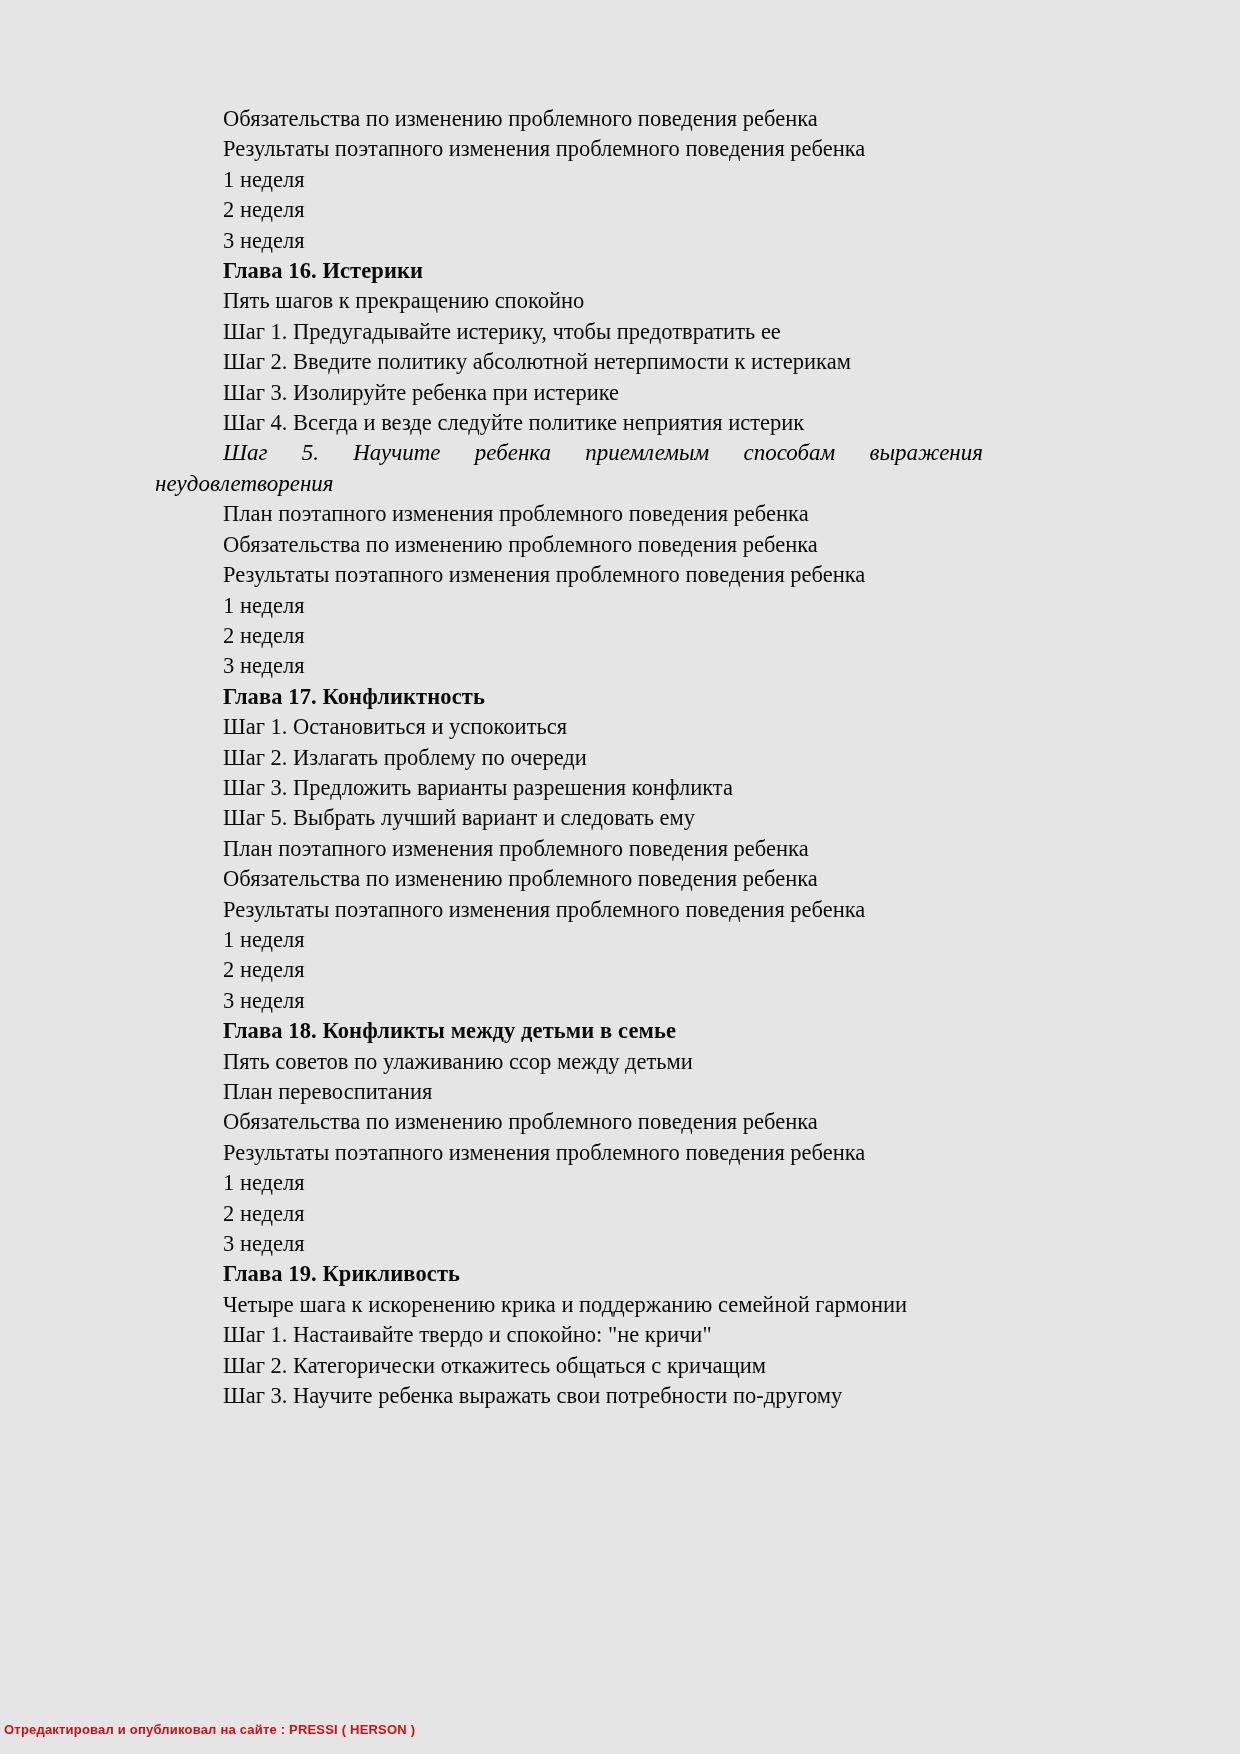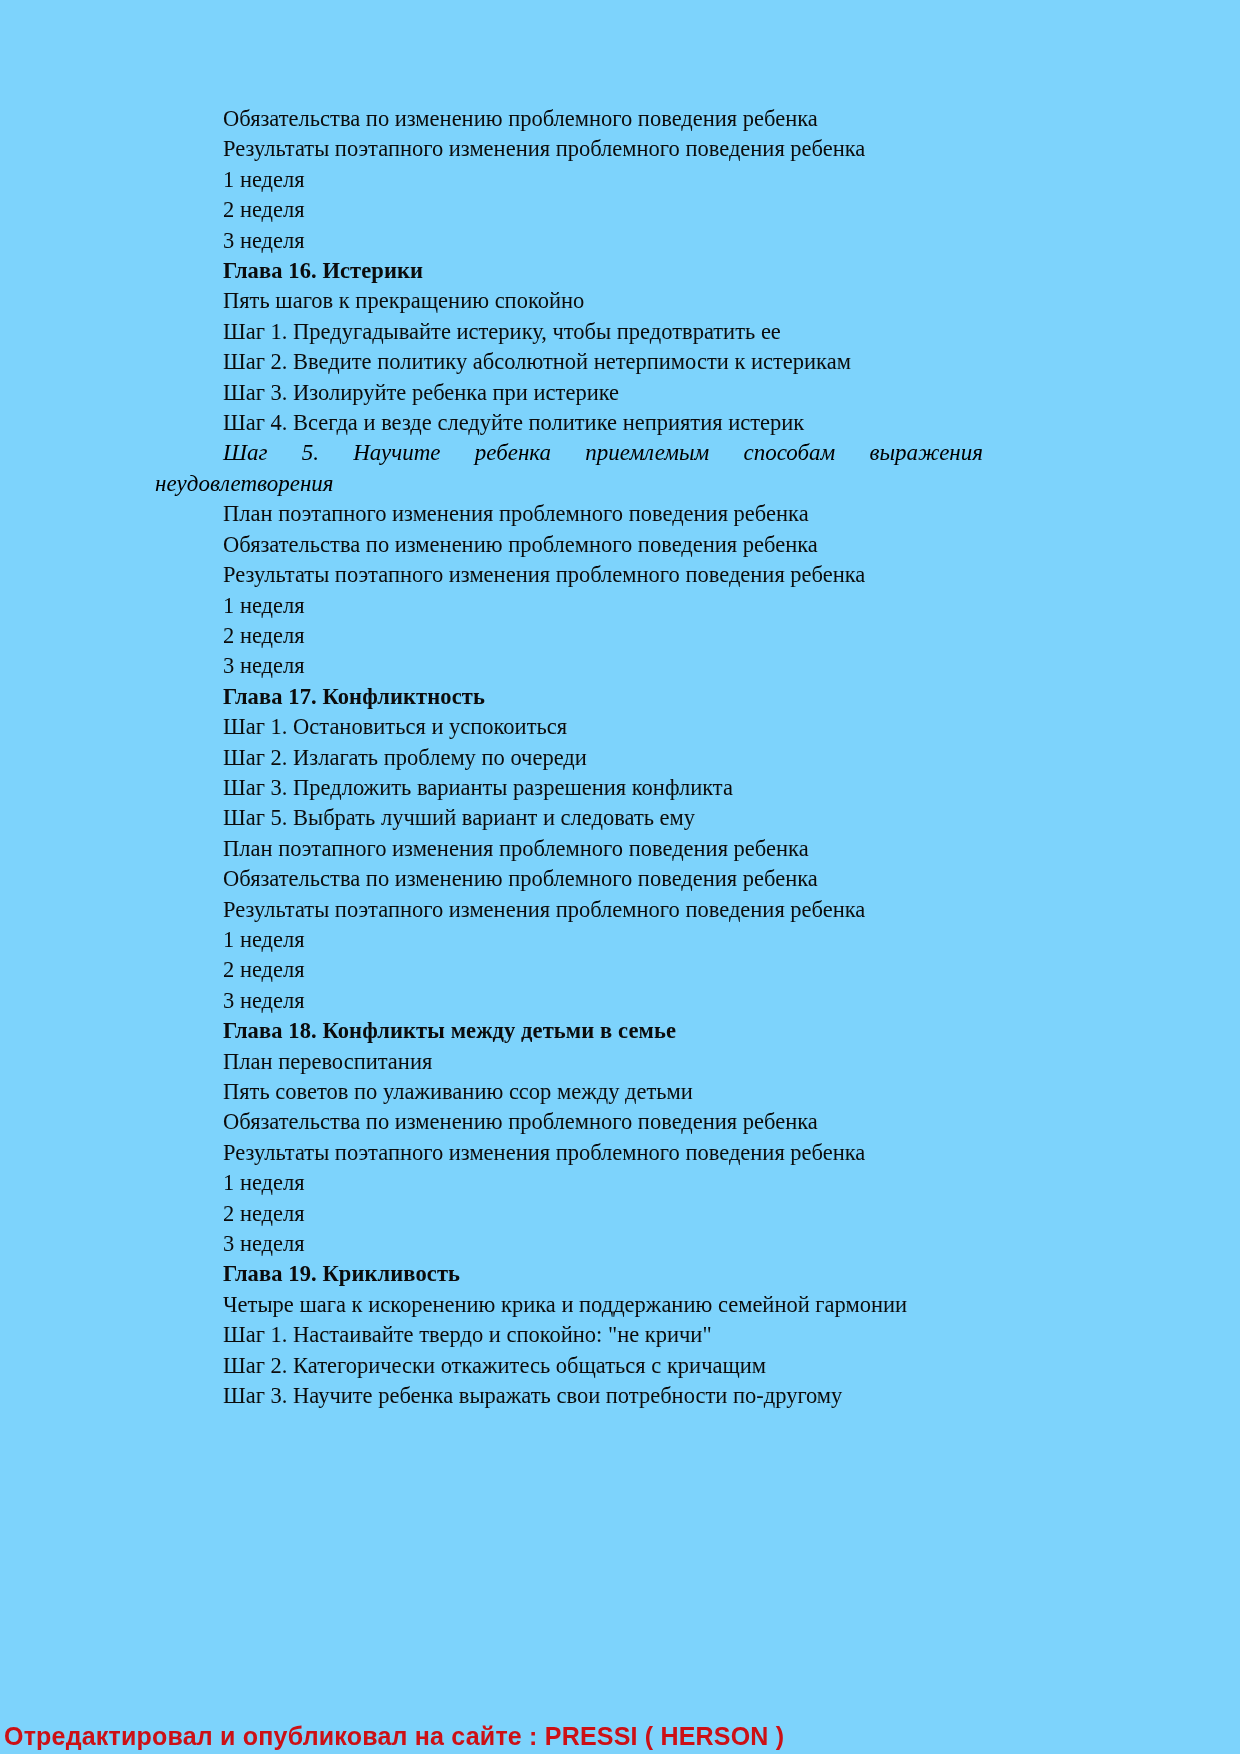--- a/index.html
+++ b/index.html
@@ -17,21 +17,21 @@
     -webkit-font-smoothing: none;
   }
 
   
   .page {
     position: absolute;
     left: 0;
     top: 0;
     width: 1240px;
     height: 1754px;
-    background: #7dd3fc;
+    background: #e5e5e5;
   }
 
   .text-column {
     position: absolute;
     left: 155px;
     top: 104px;
     width: 828px;
   }
 
   .line {
@@ -69,21 +69,21 @@
   .just-row.second {
     padding-left: 0;
   }
 
   
   .footer {
     position: absolute;
     left: 4px;
     top: 1722px;
     font-family: "Liberation Sans", "DejaVu Sans", sans-serif;
-    font-size: 25px;
+    font-size: 13px;
     font-weight: bold;
     color: #cc1015;
     white-space: nowrap;
     letter-spacing: 0.2px;
   }
 </style>
 </head>
 <body>
 
 <div class="page">
@@ -125,22 +125,22 @@
       <div class="line">Шаг 2. Излагать проблему по очереди</div>
       <div class="line">Шаг 3. Предложить варианты разрешения конфликта</div>
       <div class="line">Шаг 5. Выбрать лучший вариант и следовать ему</div>
       <div class="line">План поэтапного изменения проблемного поведения ребенка</div>
       <div class="line">Обязательства по изменению проблемного поведения ребенка</div>
       <div class="line">Результаты поэтапного изменения проблемного поведения ребенка</div>
       <div class="line">1 неделя</div>
       <div class="line">2 неделя</div>
       <div class="line">3 неделя</div>
       <div class="line heading">Глава 18. Конфликты между детьми в семье</div>
+      <div class="line">Пять советов по улаживанию ссор между детьми</div>
       <div class="line">План перевоспитания</div>
-      <div class="line">Пять советов по улаживанию ссор между детьми</div>
       <div class="line">Обязательства по изменению проблемного поведения ребенка</div>
       <div class="line">Результаты поэтапного изменения проблемного поведения ребенка</div>
       <div class="line">1 неделя</div>
       <div class="line">2 неделя</div>
       <div class="line">3 неделя</div>
       <div class="line heading">Глава 19. Крикливость</div>
       <div class="line">Четыре шага к искоренению крика и поддержанию семейной гармонии</div>
       <div class="line">Шаг 1. Настаивайте твердо и спокойно: "не кричи"</div>
       <div class="line">Шаг 2. Категорически откажитесь общаться с кричащим</div>
       <div class="line">Шаг 3. Научите ребенка выражать свои потребности по-другому</div>

